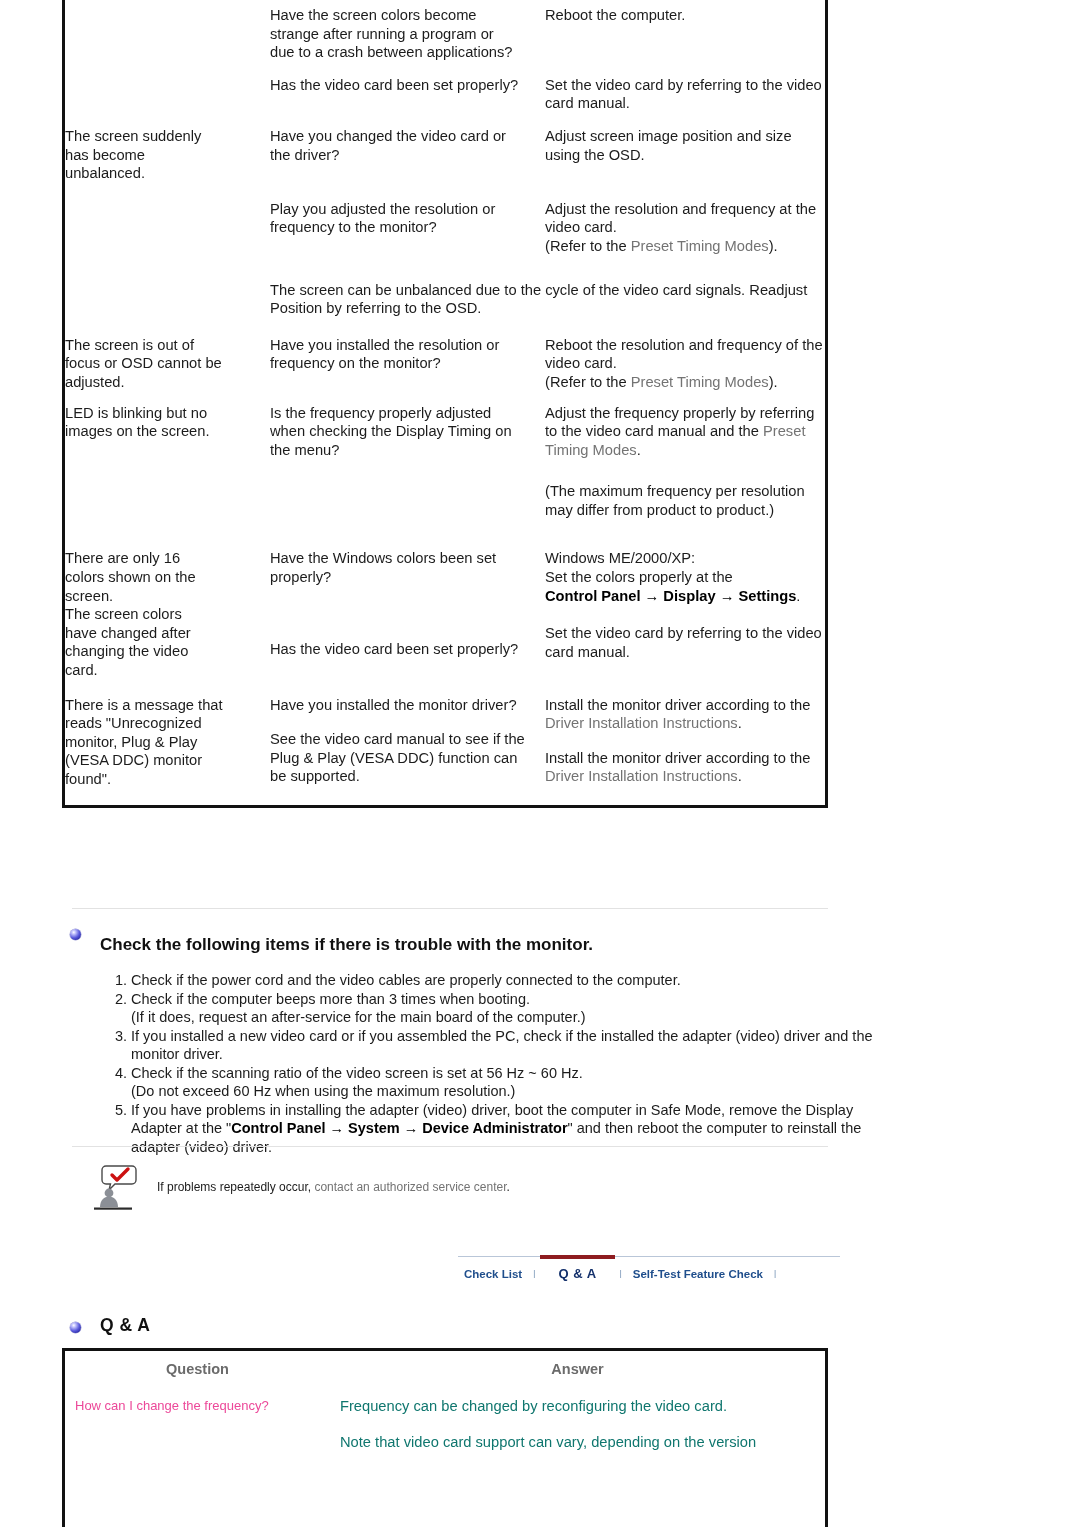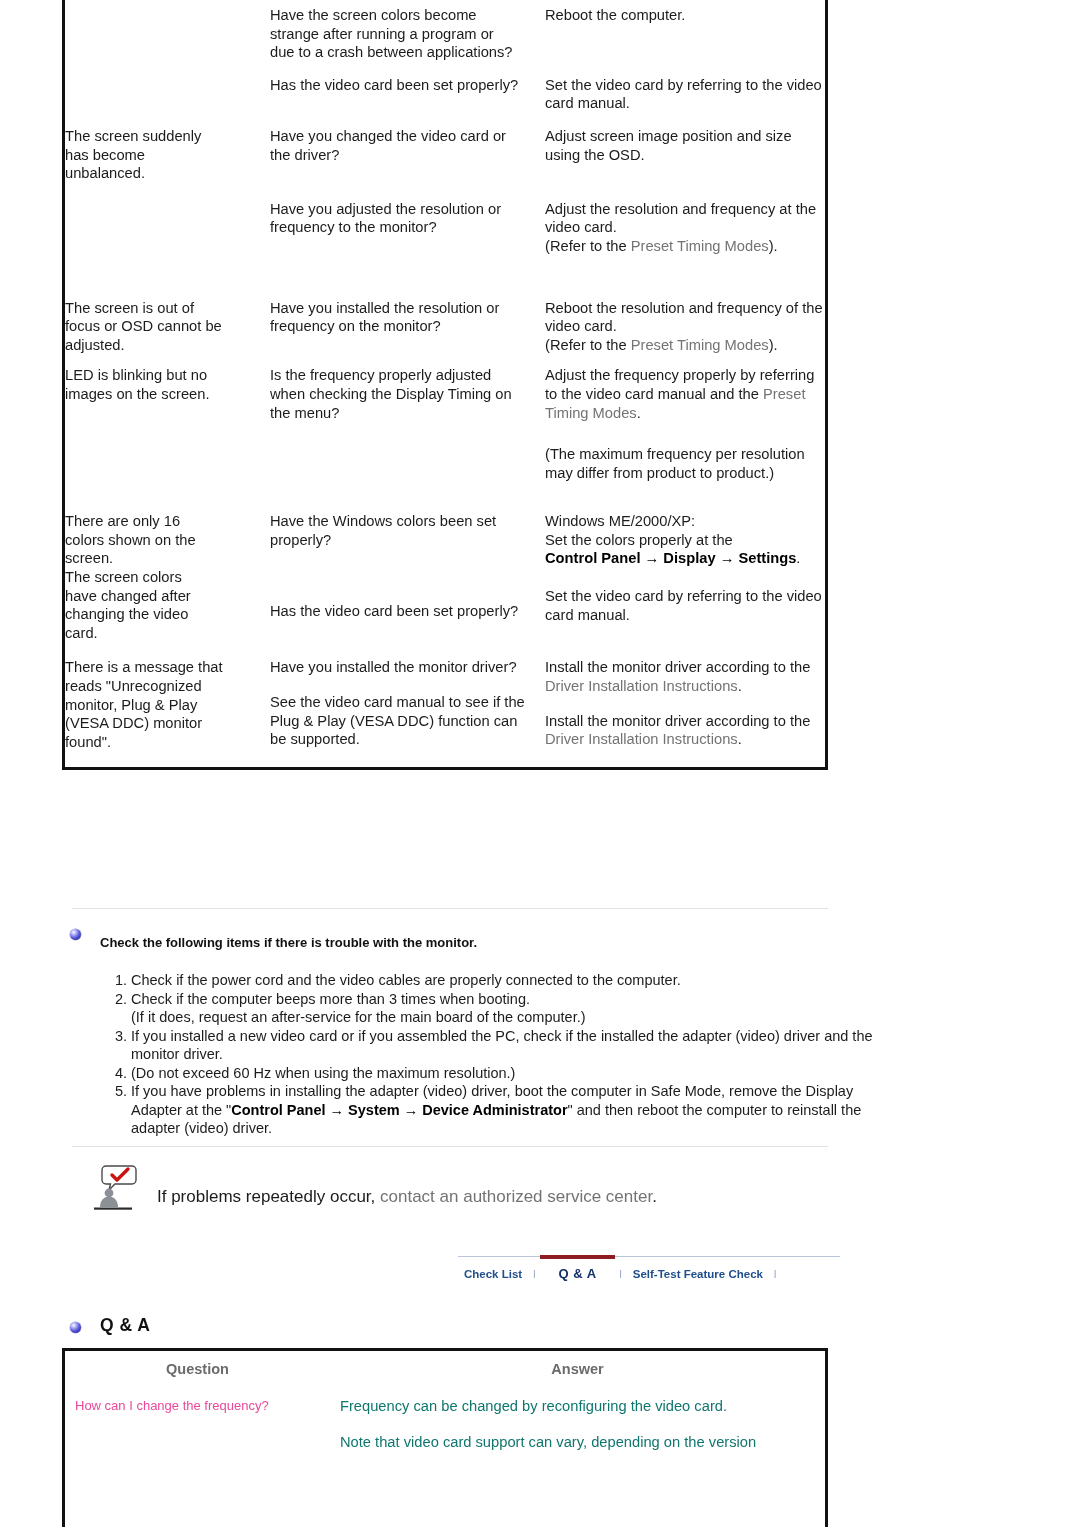--- a/index.html
+++ b/index.html
@@ -88,21 +88,21 @@
     position: absolute;
     left: 70px;
     top: 925px;
     width: 800px;
   }
   .checkhead .sphere { position: absolute; left: 0; top: 4px; }
   .checkhead .htxt {
     position: absolute;
     left: 30px;
     top: 10px;
-    font-size: 13px;
+    font-size: 17px;
     font-weight: bold;
     color: #111;
     white-space: nowrap;
   }
 
   ol.chklist {
     position: absolute;
     left: 86px;
     top: 960px;
     margin: 11px;
@@ -127,22 +127,22 @@
     height: 50px;
   }
   .note .icon {
     position: absolute;
     left: 0; top: 0;
     width: 58px; height: 48px;
   }
   .note .ntxt {
     position: absolute;
     left: 65px;
-    top: 25px;
-    font-size: 17px;
+    top: 15px;
+    font-size: 12px;
     line-height: 18px;
     white-space: nowrap;
     color: #1c1c1c;
   }
 
   
   .navbar {
     position: absolute;
     left: 458px;
     top: 1256px;
@@ -296,34 +296,40 @@
         </td>
       </tr>
 
       <tr>
             <td colspan="3" style="height:17px"></td>
           </tr>
 
       <tr>
         <td class="cellpad"></td>
         <td class="cellpad">
-          <div class="txt" style="width:250px">Have you adjusted the resolution or frequency to the monitor?</div>
+          <div class="txt" style="width:250px">Play you adjusted the resolution or frequency to the monitor?</div>
         </td>
         <td class="cellpad">
           <div class="txt">
             <span>Adjust the resolution and frequency at the video card.</span><br>
             <span>(Refer to the </span><a class="lnk" href="#">Preset Timing Modes</a><span>).</span>
           </div>
         </td>
       </tr>
 
       <tr>
             <td colspan="3" style="height:25px"></td>
           </tr>
 
+      <tr>
+        <td class="cellpad"></td>
+        <td class="cellpad" colspan="2">
+          <div class="txt" style="width:550px">The screen can be unbalanced due to the cycle of the video card signals. Readjust Position by referring to the OSD.</div>
+        </td>
+      </tr>
 
       <tr>
             <td colspan="3" style="height:18px"></td>
           </tr>
 
       <tr>
         <td class="cellpad">
           <div class="txt" style="width:160px">The screen is out of focus or OSD cannot be adjusted.</div>
         </td>
         <td class="cellpad">
@@ -421,20 +427,21 @@
       <span>Check if the power cord and the video cables are properly connected to the computer.</span>
     </li>
     <li>
       <span>Check if the computer beeps more than 3 times when booting.</span>
       <span class="sub">(If it does, request an after-service for the main board of the computer.)</span>
     </li>
     <li>
       <span>If you installed a new video card or if you assembled the PC, check if the installed the adapter (video) driver and the monitor driver.</span>
     </li>
     <li>
+      <span>Check if the scanning ratio of the video screen is set at 56 Hz ~ 60 Hz.</span>
       <span class="sub">(Do not exceed 60 Hz when using the maximum resolution.)</span>
     </li>
     <li>
       <span>If you have problems in installing the adapter (video) driver, boot the computer in Safe Mode, remove the Display Adapter at the "</span><span class="bold">Control Panel → System → Device Administrator</span><span>" and then reboot the computer to reinstall the adapter (video) driver.</span>
     </li>
   </ol>
 
   <div class="rule" style="top:1146px"></div>
 
   <div class="note">

